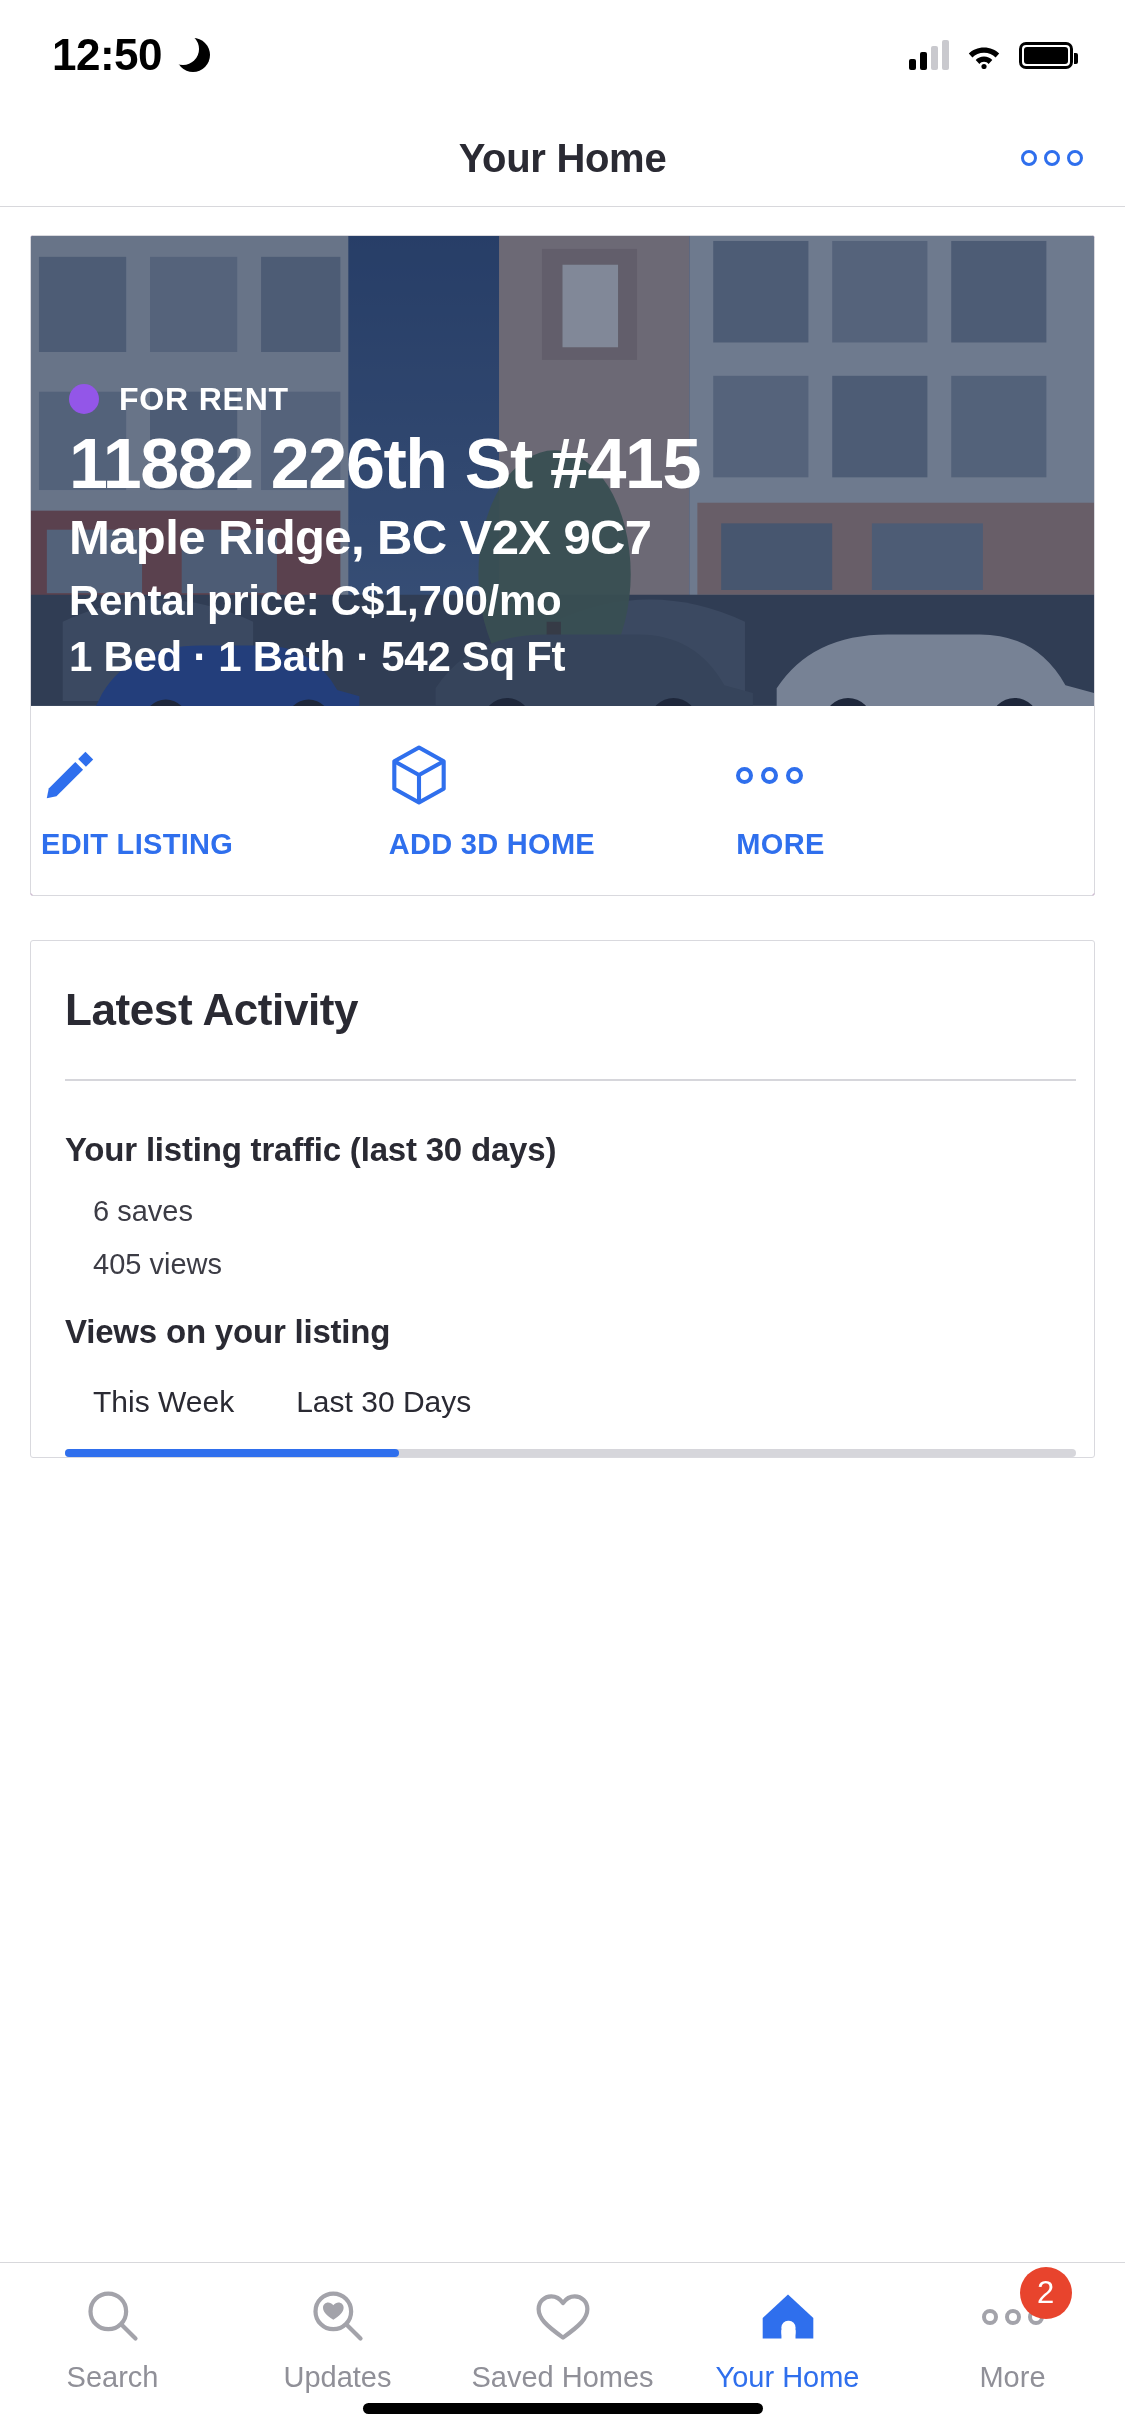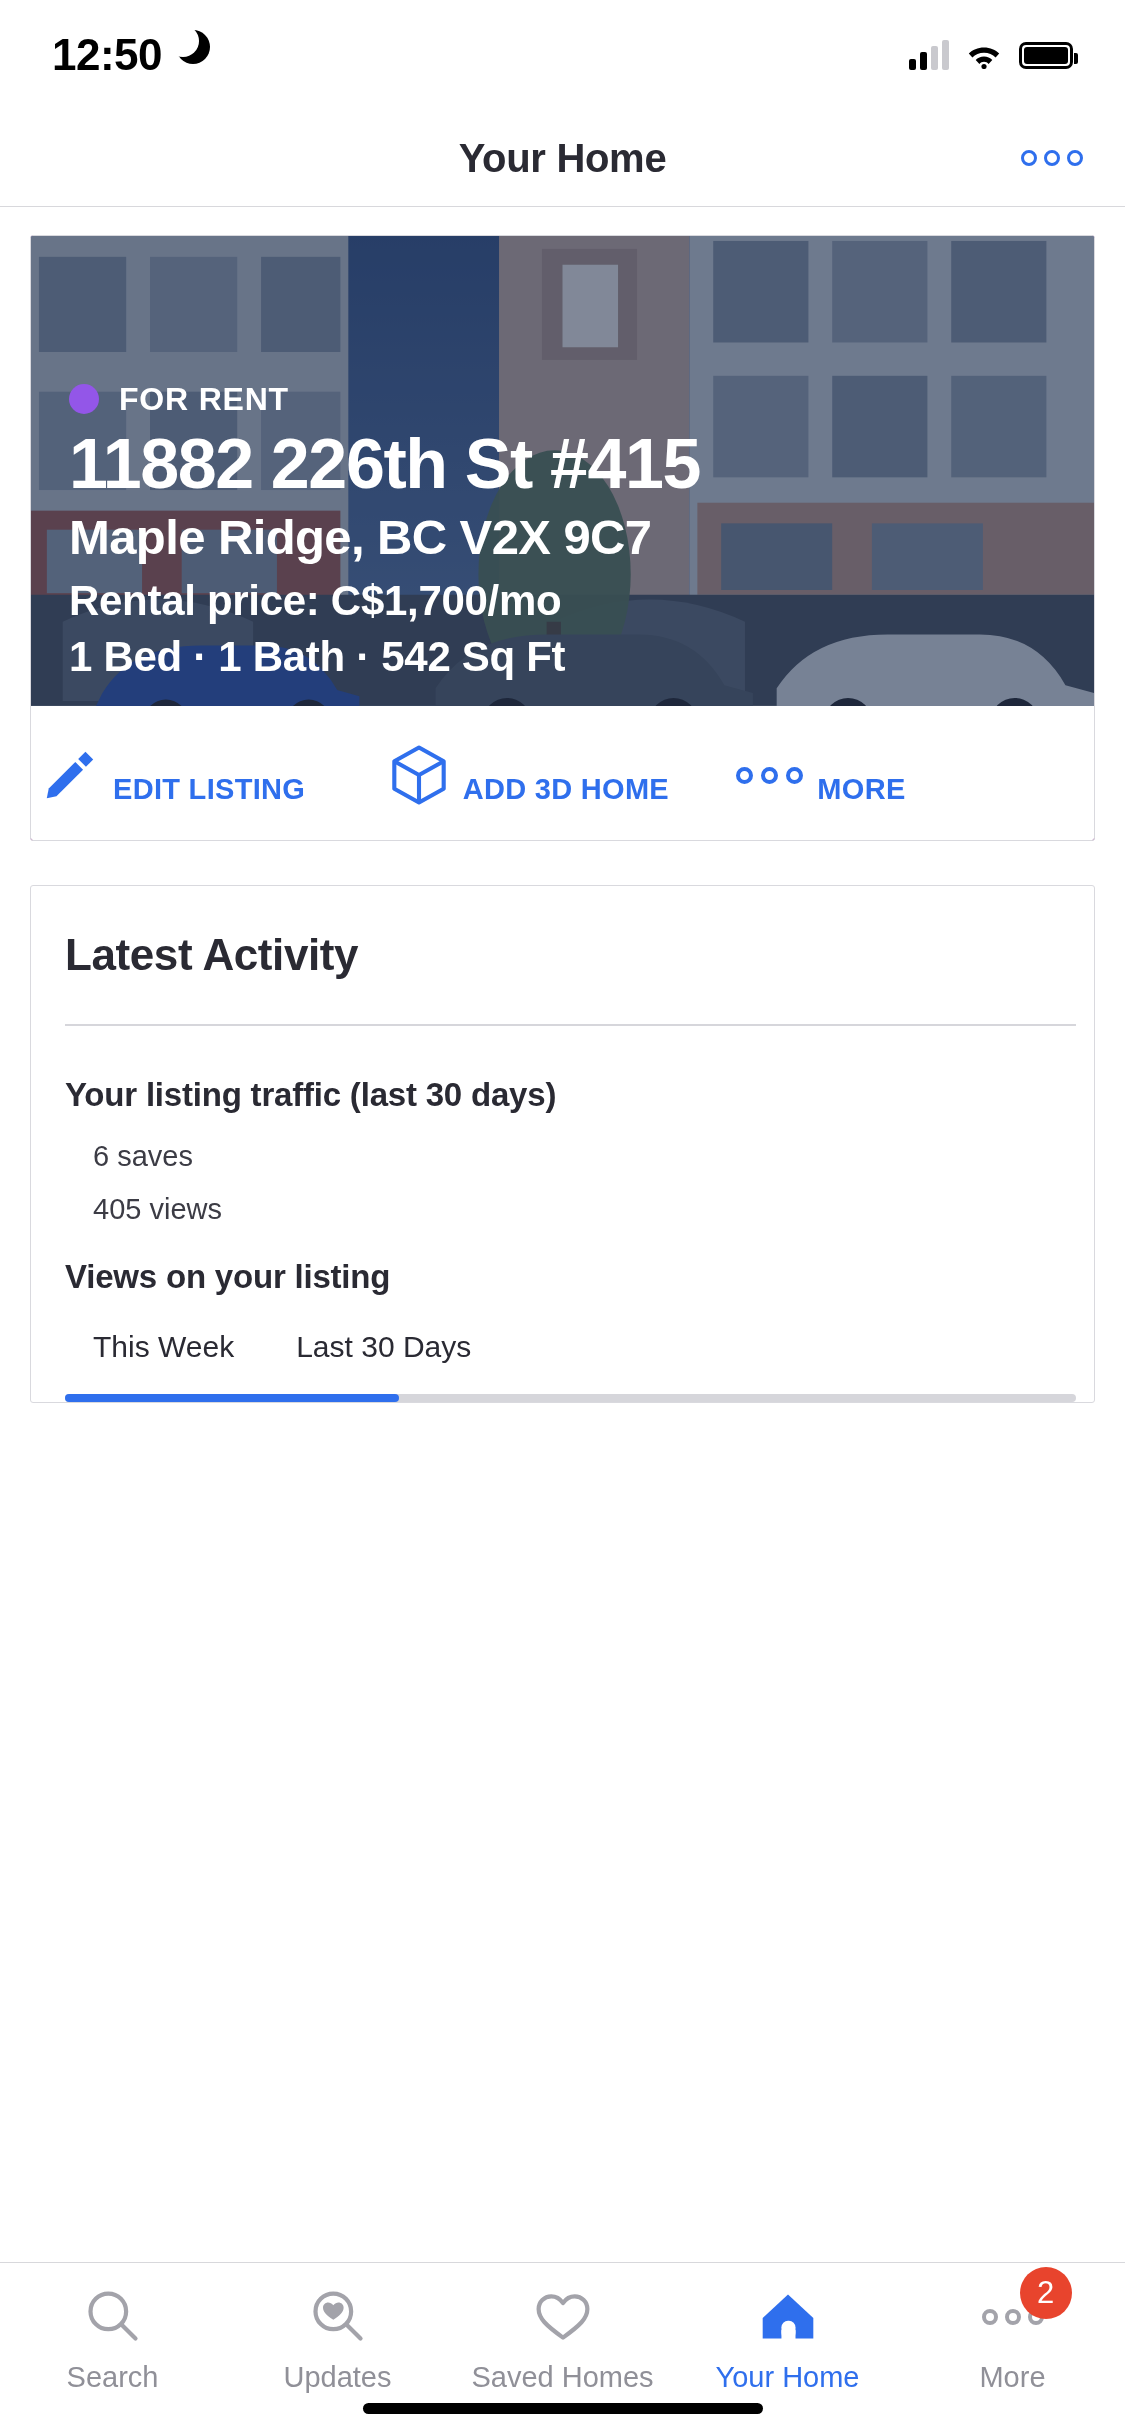--- a/index.html
+++ b/index.html
@@ -10,21 +10,21 @@
     overflow:hidden;
   }
   .phone { position:relative; width:1125px; height:2436px; background:#fff; display:flex; flex-direction:column; }
 
   
   .statusbar {
     height:110px; flex:0 0 110px;
     display:flex; align-items:center; justify-content:space-between;
     padding:0 52px 0 52px;
   }
-  .sb-left { display:flex; align-items:flex-start; gap:14px; }
+  .sb-left { display:flex; align-items:center; gap:14px; }
   .sb-time { font-size:44px; font-weight:600; color:#000; letter-spacing:-0.5px; }
   .moon-icon { width:34px; height:34px; position:relative; }
   .moon-icon::before {
     content:""; position:absolute; inset:0;
     border-radius:50%; background:#000;
   }
   .moon-icon::after {
     content:""; position:absolute; left:-9px; top:-5px;
     width:32px; height:32px; border-radius:50%; background:#fff;
   }
@@ -89,21 +89,21 @@
   }
   .hero-price, .hero-facts {
     color:#fff; font-size:42px; font-weight:700; line-height:1.32; letter-spacing:-0.3px;
   }
 
   
   .actions {
     display:flex; align-items:flex-start;
     padding:38px 10px 34px 10px; background:#fff;
   }
-  .action { flex:1 1 0; display:flex; flex-direction:row; align-items:flex-end; gap:14px; }
+  .action { flex:1 1 0; display:flex; flex-direction:column; align-items:flex-start; gap:22px; }
   .action .ico { height:62px; display:flex; align-items:center; justify-content:center; }
   .action-label {
     color:#2f6fed; font-size:29px; font-weight:700; letter-spacing:0.3px; text-align:center;
   }
   .dots3 { display:flex; gap:8px; align-items:center; }
   .dots3 span { width:17px; height:17px; border-radius:50%; border:4px solid #2f6fed; display:block; }
 
   
   .activity {
     margin:44px 30px 0 30px;

